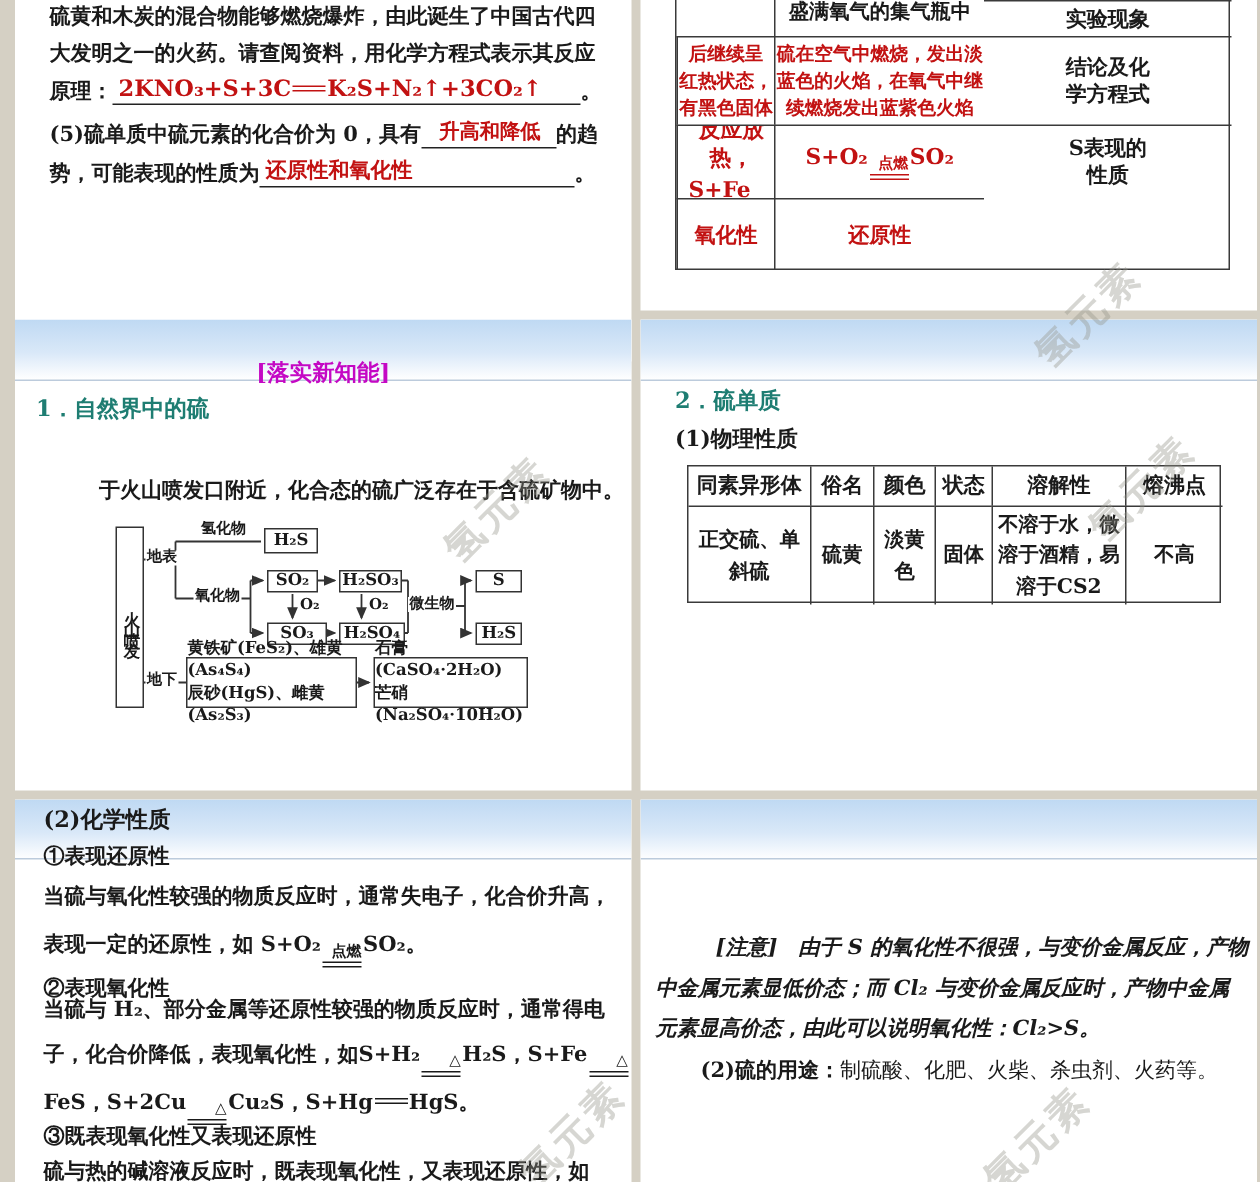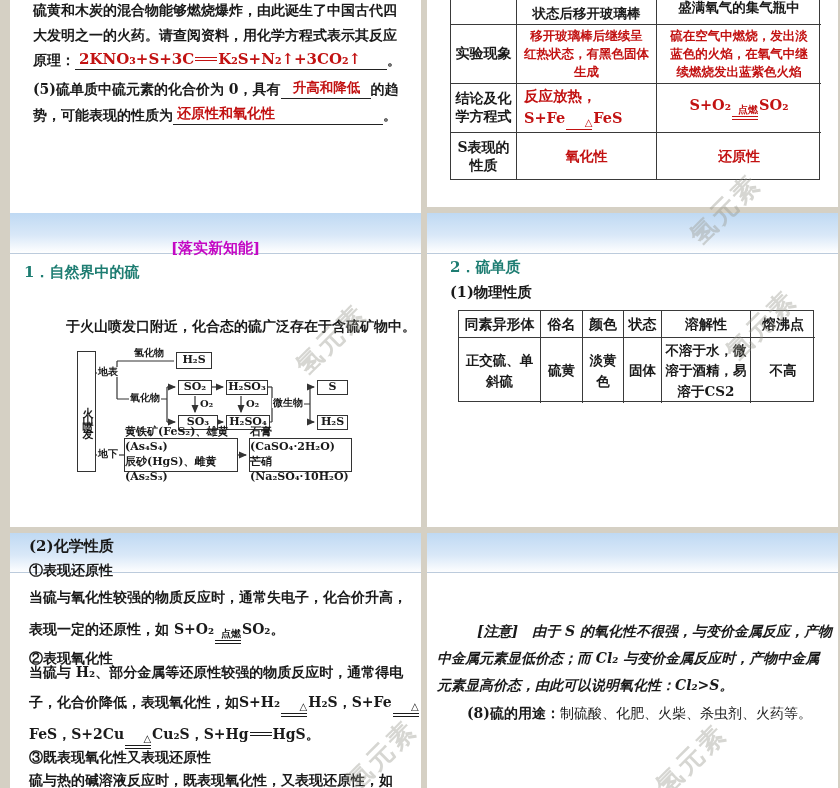--- a/index.html
+++ b/index.html
@@ -109,21 +109,20 @@
       <span>(5)硫单质中硫元素的化合价为 0，具有</span><span class="blank" style="width:84px;text-align:center;font-size:13.5px;">升高和降低</span><span>的趋</span>
     </div>
     <div class="abs tl-line" style="top:105px">
       <span>势，可能表现的性质为</span><span class="blank" style="width:204px;">还原性和氧化性</span><span>。</span>
     </div>
   </div>
 
   <div class="slide" id="slide-tr">
     <div class="tr-table">
       <div class="nbl nbt"></div>
-      <div class="nbt cell-r0c1">状态后移开玻璃棒</div>
       <div class="nbt cell-r0c2"><span class="clip">盛满氧气的集气瓶中</span></div>
 
       <div class="nbl tr-lab">实验现象</div>
       <div class="tr-red">移开玻璃棒后继续呈
 红热状态，有黑色固体
 生成</div>
       <div class="tr-red">硫在空气中燃烧，发出淡
 蓝色的火焰，在氧气中继
 续燃烧发出蓝紫色火焰</div>
 
@@ -263,21 +262,21 @@
 
   <div class="slide" id="slide-br">
     <div class="grad"></div>
     <div class="gline" style="top:39px;"></div>
     <div class="abs br-note" style="left:50px;top:90px;">
       <span class="b">[注意]</span><span>　由于 S 的氧化性不很强，与变价金属反应，产物</span>
     </div>
     <div class="abs br-note" style="left:10px;top:117px;">中金属元素显低价态；而 Cl₂ 与变价金属反应时，产物中金属</div>
     <div class="abs br-note" style="left:10px;top:144px;">元素显高价态，由此可以说明氧化性：Cl₂&gt;S。</div>
     <div class="abs br-use" style="left:40px;top:172px;">
-      <span class="b">(8)硫的用途：</span><span>制硫酸、化肥、火柴、杀虫剂、火药等。</span>
+      <span class="b">(2)硫的用途：</span><span>制硫酸、化肥、火柴、杀虫剂、火药等。</span>
     </div>
   </div>
 
   <span class="wm wm1">氢元素</span>
   <span class="wm wm2">氢元素</span>
   <span class="wm wm3">氢元素</span>
   <span class="wm wm4">氢元素</span>
   <span class="wm wm5">氢元素</span>
 </div>
 

